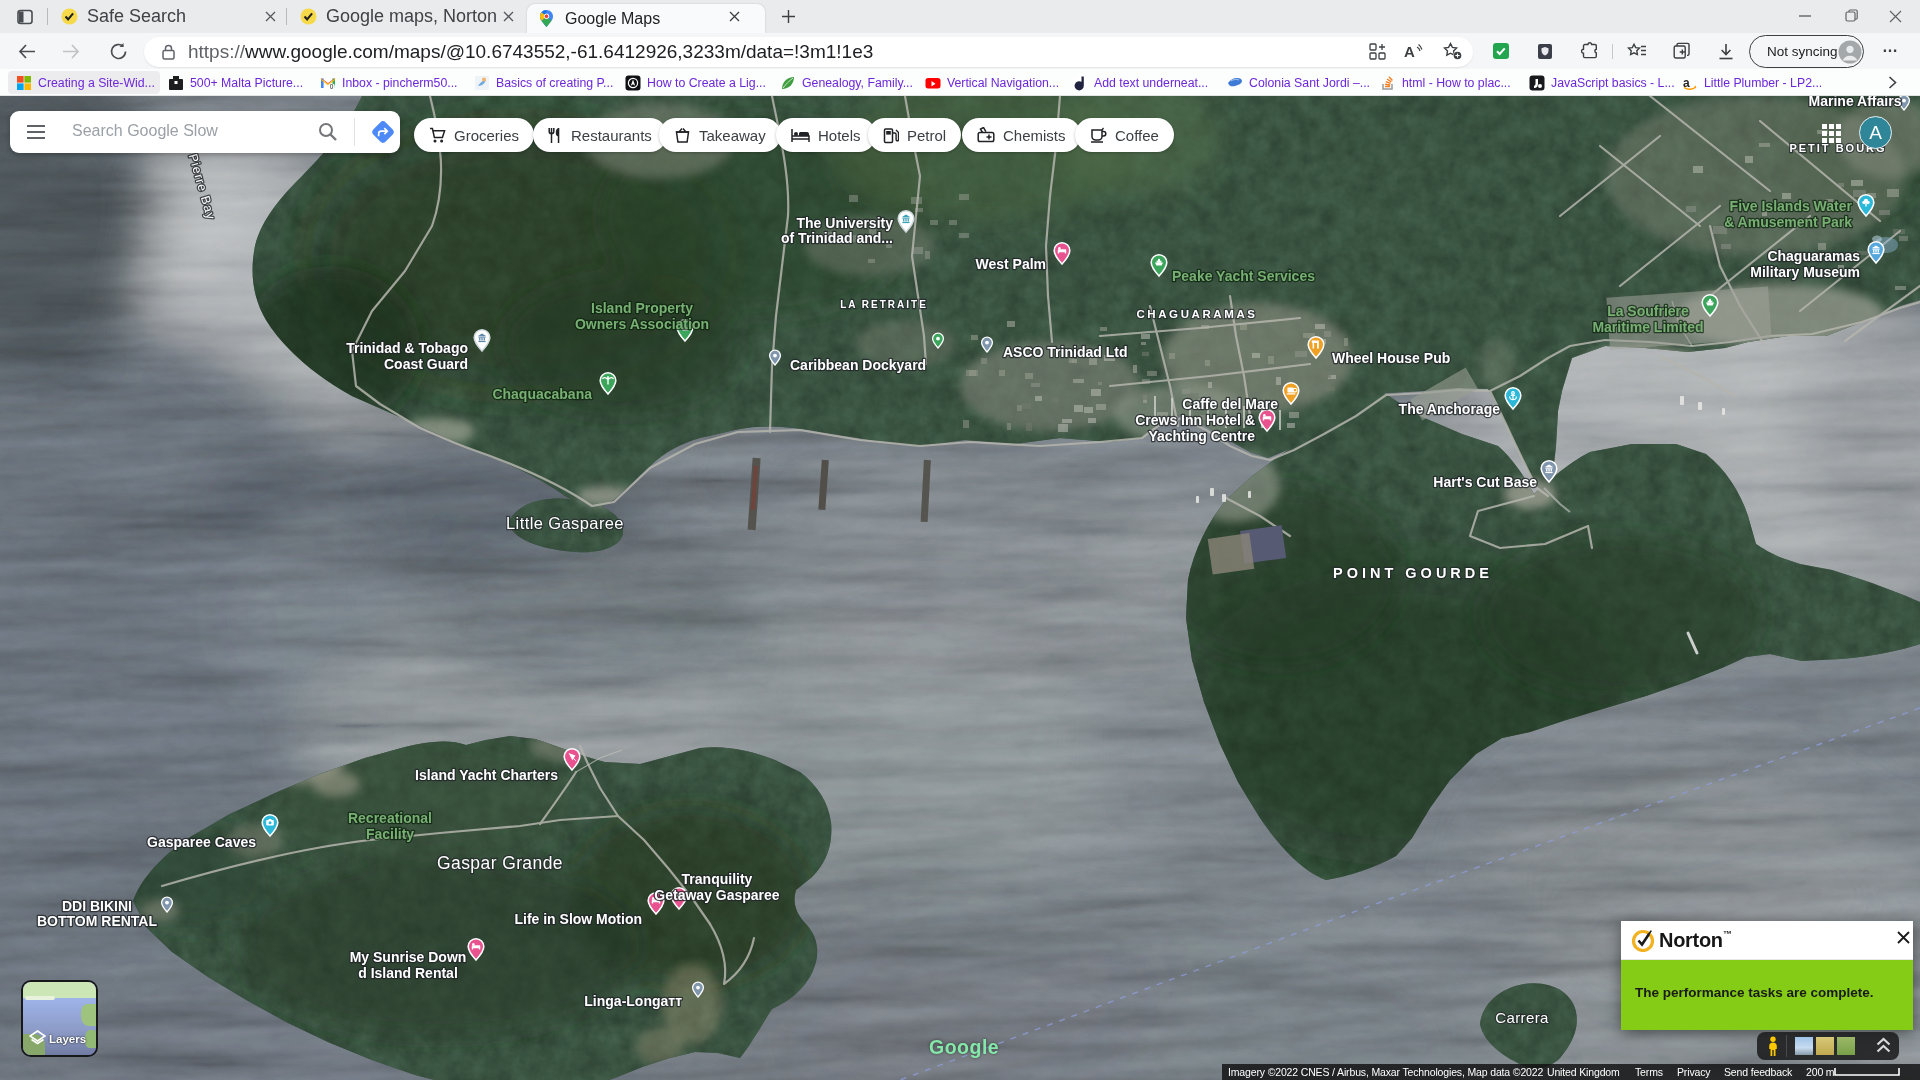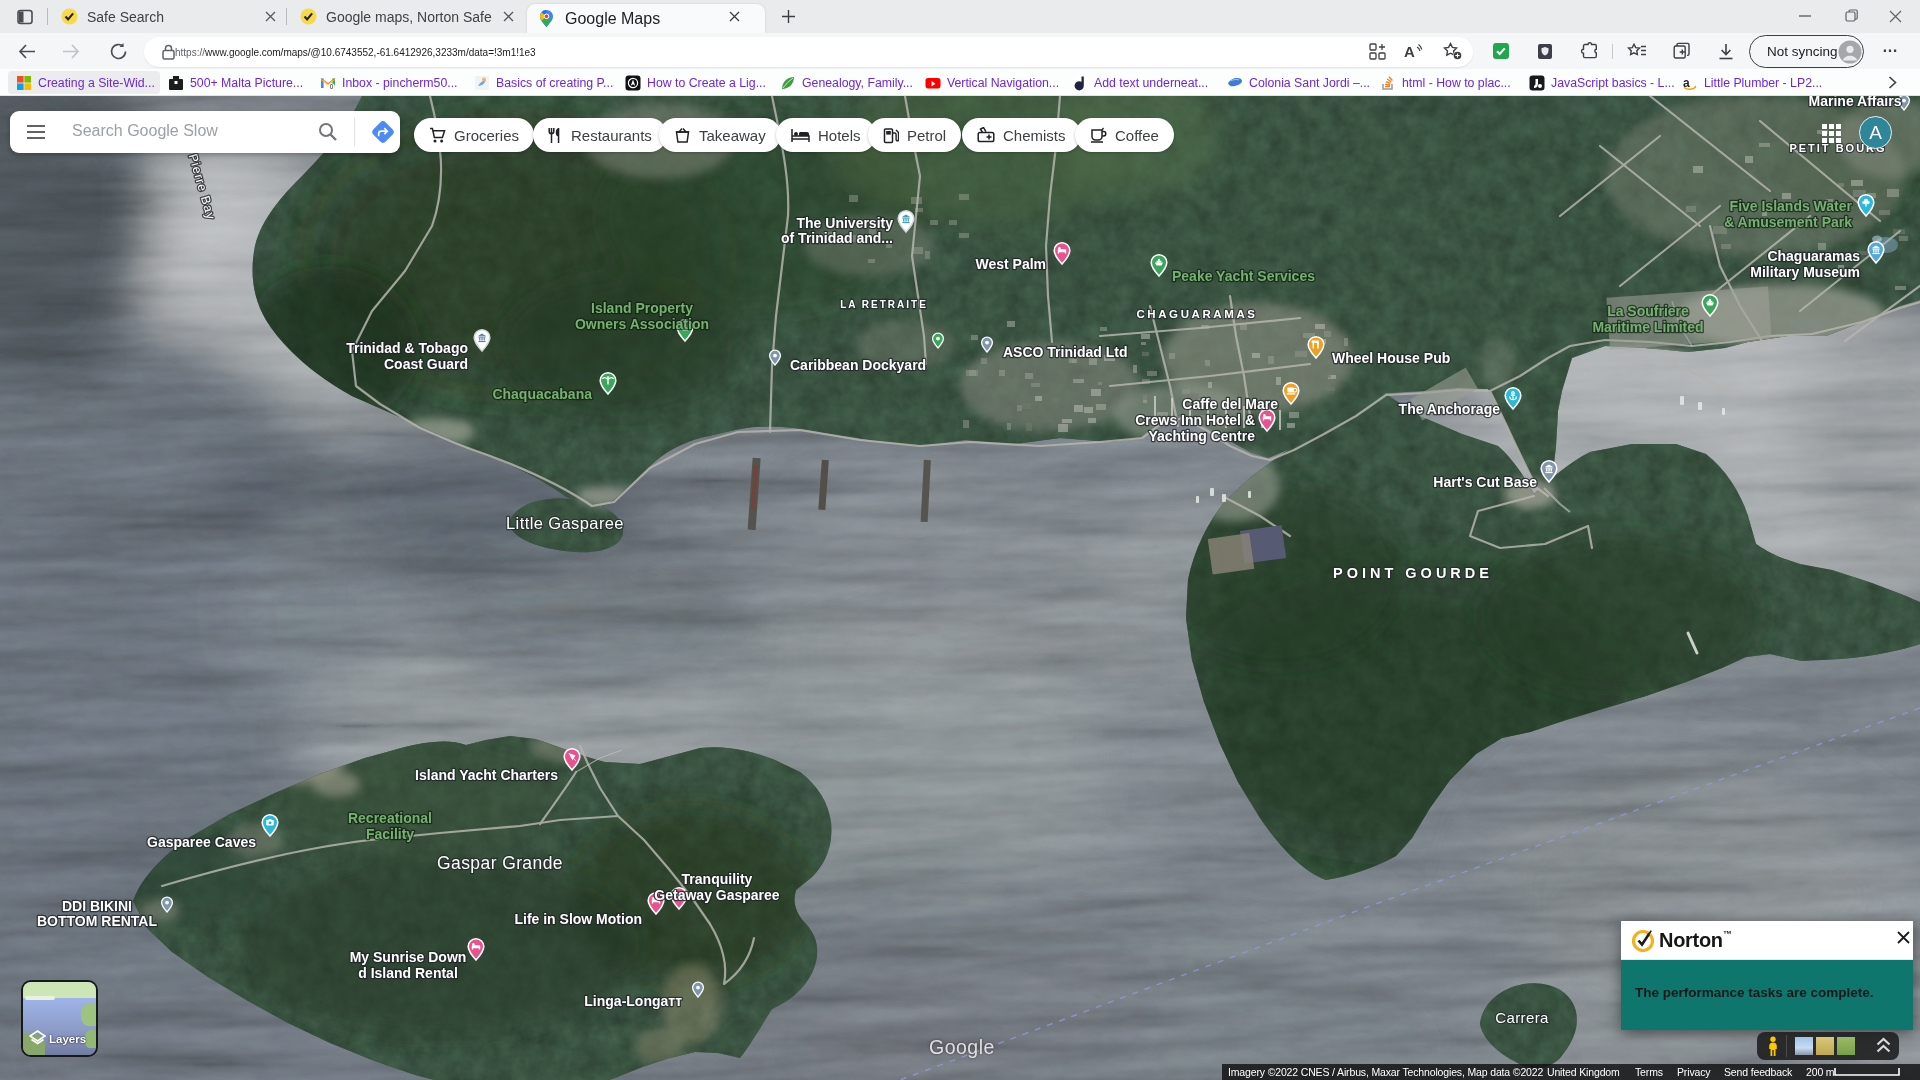--- a/index.html
+++ b/index.html
@@ -3,21 +3,21 @@
 <meta charset="utf-8">
 <style>
 * { margin:0; padding:0; box-sizing:border-box; }
 html,body { width:1920px; height:1080px; overflow:hidden; background:#fff;
   font-family:"Liberation Sans", sans-serif; }
 .page { position:relative; width:1920px; height:1080px; }
 .abs { position:absolute; }
 
 .tabstrip { position:absolute; left:0; top:0; width:1920px; height:33px; background:#e9ebec; }
 .tab { position:absolute; top:0; height:33px; display:flex; align-items:center;
-  font-size:14px; color:#3f4246; white-space:nowrap; }
+  font-size:18px; color:#3f4246; white-space:nowrap; }
 .tabdiv { position:absolute; top:8px; width:1px; height:17px; background:#b8babc; }
 .activetab { position:absolute; left:527px; top:4px; width:238px; height:29px;
   background:#f9fafb; border-radius:8px 8px 0 0; box-shadow:0 0 2px rgba(0,0,0,.18);
   display:flex; align-items:center; }
 .addrrow { position:absolute; left:0; top:33px; width:1920px; height:36px; background:#f5f6f7; }
 .urlbar { position:absolute; left:144px; top:37px; width:1329px; height:30px; background:#fff;
   border-radius:15px; box-shadow:0 1px 2px rgba(0,0,0,.08); display:flex; align-items:center; }
 .bmbar { position:absolute; left:0; top:69px; width:1920px; height:27px; background:#fcfdfd;
   border-bottom:1px solid #e2e4e6; }
 .bmitem { position:absolute; top:3px; height:21px; display:flex; align-items:center;
@@ -28,32 +28,32 @@
 
 .searchbar { position:absolute; left:10px; top:15px; width:390px; height:42px; background:#fff;
   border-radius:9px; box-shadow:0 2px 5px rgba(0,0,0,.3); }
 .chip { position:absolute; top:22px; height:34px; background:#fff; border-radius:17px;
   box-shadow:0 1px 3px rgba(0,0,0,.25); display:flex; align-items:center;
   font-size:15px; color:#3c4043; padding:0 15px; }
 .chip svg { margin-right:8px; }
 
 .norton { position:absolute; left:1621px; top:825px; width:292px; height:109px; background:#fff;
   box-shadow:0 3px 14px rgba(0,0,0,.45); }
-.nbody { position:absolute; left:0; top:38px; width:292px; height:71px; background:#0f766e;
+.nbody { position:absolute; left:0; top:38px; width:292px; height:71px; background:#84cc16;
   border-top:1px solid #e8e8e8; }
 
 .layers { position:absolute; left:21px; top:884px; width:77px; height:77px; border-radius:10px;
   background:#8b5cf6; border:2px solid #16181a; overflow:hidden; }
 
 .pegbox { position:absolute; left:1757px; top:936px; width:142px; height:28px;
   background:rgba(28,29,30,.88); border-radius:8px; }
 
 .attrib { position:absolute; left:1222px; top:968px; width:698px; height:16px;
   background:rgba(16,16,16,.82); color:#fff; font-size:10.5px; letter-spacing:-0.15px; white-space:nowrap; }
-.gwm { position:absolute; left:929px; top:940px; color:#e5e5e5; font-size:19.5px; font-weight:normal;
+.gwm { position:absolute; left:929px; top:940px; color:#86efac; font-size:19.5px; font-weight:bold;
   letter-spacing:.5px; text-shadow:0 0 3px rgba(0,0,0,.5); opacity:.95; }
 </style>
 </head>
 <body>
 <div class="page">
 
 <div class="tabstrip">
  <svg class="abs" style="left:17px;top:9px" width="16" height="16" viewBox="0 0 16 16">
         <rect x="1" y="1.5" width="14" height="13" rx="2.5" fill="none" stroke="#4a4d51" stroke-width="1.6"></rect>
         <rect x="2" y="2.5" width="4.5" height="11" fill="#4a4d51"></rect>
@@ -118,21 +118,21 @@
       </svg>
  <svg class="abs" style="left:109px;top:42px" width="19" height="19" viewBox="0 0 19 19">
         <path d="M16.5 9.5a7 7 0 1 1-2.2-5.1" fill="none" stroke="#4a4d51" stroke-width="1.7"></path>
         <path d="M14.5 1v4h-4z" fill="#4a4d51"></path>
       </svg>
  <div class="urlbar">
   <svg style="margin-left:18px" width="13" height="16" viewBox="0 0 13 16">
           <rect x="1" y="6.5" width="11" height="8.5" rx="1.5" fill="none" stroke="#5f6368" stroke-width="1.5"></rect>
           <path d="M3.5 6.5V4.5a3 3 0 0 1 6 0v2" fill="none" stroke="#5f6368" stroke-width="1.5"></path>
         </svg>
-  <span style="margin-left:0;font-size:10px;color:#5f6368">https://<span style="color:#202124">www.google.com</span><span style="color:#202124">/maps/@10.6743552,-61.6412926,3233m/data=!3m1!1e3</span></span>
+  <span style="margin-left:13px;font-size:19px;color:#5f6368">https://<span style="color:#202124">www.google.com</span><span style="color:#202124">/maps/@10.6743552,-61.6412926,3233m/data=!3m1!1e3</span></span>
  </div>
  <svg class="abs" style="left:1369px;top:43px" width="17" height="17" viewBox="0 0 17 17">
         <rect x="1" y="1" width="6" height="6" rx="1" fill="none" stroke="#3c4043" stroke-width="1.3"></rect>
         <rect x="1" y="10" width="6" height="6" rx="1" fill="none" stroke="#3c4043" stroke-width="1.3"></rect>
         <rect x="10" y="10" width="6" height="6" rx="1" fill="none" stroke="#3c4043" stroke-width="1.3"></rect>
         <path d="M13 1v6M10 4h6" stroke="#3c4043" stroke-width="1.3"></path>
       </svg>
  <svg class="abs" style="left:1404px;top:43px" width="19" height="17" viewBox="0 0 19 17">
         <text x="0" y="14" font-size="15" font-weight="bold" fill="#3c4043" font-family="Liberation Sans">A</text>
         <path d="M13 4a6 6 0 0 1 3 4M14.5 1.5a9 9 0 0 1 3.4 5" stroke="#3c4043" stroke-width="1.2" fill="none"></path>

